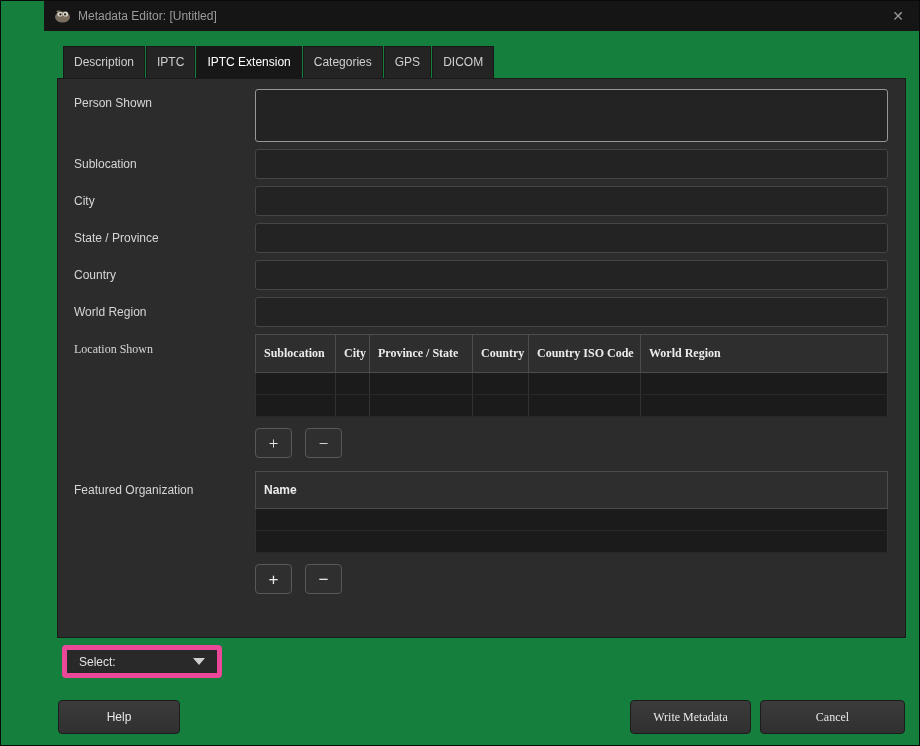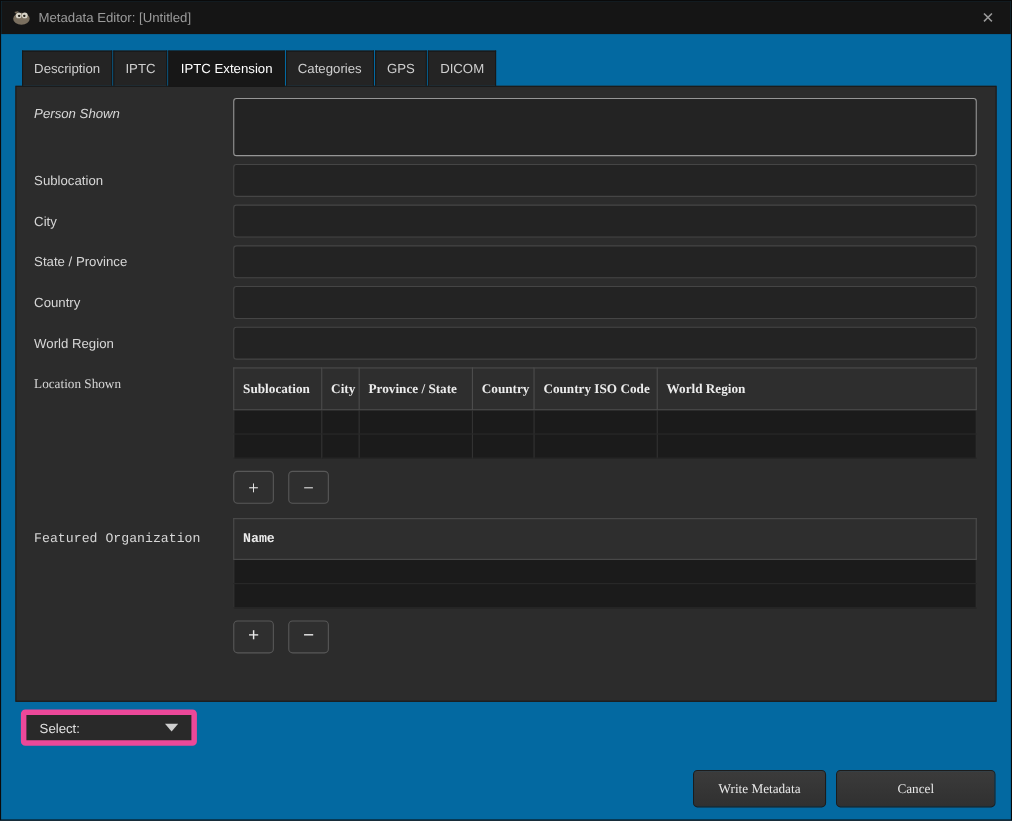--- a/index.html
+++ b/index.html
@@ -1,33 +1,33 @@
 <!DOCTYPE html>
 <html><head>
 <meta charset="utf-8">
 <style>
   * { margin:0; padding:0; box-sizing:border-box; }
   html,body { width:920px; height:746px; background:#2b2b2b; font-family:"Liberation Sans", sans-serif; }
-  .window { width:920px; height:746px; background:#0369a1; border:1px solid #0a0a0a; display:flex; flex-direction:column; overflow:hidden; }
+  .window { width:920px; height:746px; background:#15803d; border:1px solid #0a0a0a; display:flex; flex-direction:column; overflow:hidden;padding-left:43px; }
 
   
   .titlebar { flex:none; height:30px; background:#151515; display:flex; align-items:center; padding:0 10px; gap:7px; }
   .titlebar .wtitle { color:#9b9b9b; font-size:12px; }
   .close-btn { margin-left:auto; color:#9a9a9a; font-size:14px; padding:0 5px; cursor:pointer; }
 
   
   .tabbar { flex:none; margin:15px 13px 0 13px; padding-left:6px; display:flex; gap:1px; position:relative; z-index:2; }
   .tab { height:32px; line-height:31px; padding:0 10px; font-size:12px; color:#cfcfcf; background:#242424; border:1px solid #181818; border-bottom:none; cursor:pointer; }
   .tab.active { background:#171717; color:#ffffff; height:33px; margin-bottom:-1px;text-align:center; }
 
   
   .content { flex:none; height:560px; margin:0 13px; background:#2c2c2c; border:1px solid #1a1a1a; padding-top:10px; overflow:hidden; position:relative; z-index:1; }
   .row { display:flex; align-items:flex-start; padding-left:16px; padding-right:17px; margin-bottom:7px; }
   .row-label { flex:none; width:181px; color:#d6d6d6; font-size:12px; padding-top:8px; }
-  .row-label.top { padding-top:7px;font-style:italic; }
+  .row-label.top { padding-top:7px; }
   .row-label.header-align { padding-top:12px; }
   .control { flex:1; min-width:0; }
 
   .entry { width:100%; height:30px; background:#232323; border:1px solid #454545; border-radius:3px; color:#e4e4e4; padding:0 8px; font:12px "Liberation Sans", sans-serif; outline:none; }
   .entry-multi { width:100%; height:53px; background:#232323; border:1px solid #969696; border-radius:3px; color:#e4e4e4; padding:4px 8px; font:12px "Liberation Sans", sans-serif; resize:none; outline:none; display:block; }
 
   
   table.meta-table { width:100%; border-collapse:collapse; table-layout:fixed; }
   table.meta-table th { background:#2e2e2e; color:#ececec; font-size:12px; font-weight:bold; text-align:left; padding:11px 8px; border:1px solid #4c4c4c; white-space:nowrap; overflow:hidden; cursor:pointer; }
   table.meta-table td { height:22px; background:#1b1b1b; border-right:1px solid #323232; border-bottom:1px solid #282828; border-left:1px solid #323232; }
@@ -154,21 +154,21 @@
             </tr>
           </tbody>
         </table>
         <div class="table-actions">
           <div class="sq-btn">+</div>
           <div class="sq-btn">−</div>
         </div>
       </div>
     </div>
 
-    <div class="row" style="margin-top:3px; margin-bottom:0;font-family:Liberation Mono, monospace;">
+    <div class="row" style="margin-top:3px; margin-bottom:0;">
       <div class="row-label header-align">Featured Organization</div>
       <div class="control">
         <table class="meta-table">
           <thead>
             <tr>
               <th>Name</th>
             </tr>
           </thead>
           <tbody>
             <tr>
@@ -189,19 +189,20 @@
   </div>
 
   <div class="select-row">
     <div class="select-btn">
       <span>Select:</span>
       <span class="chevron"></span>
     </div>
   </div>
 
   <div class="bottom-bar">
+    <div class="btn btn-help">Help</div>
     <div class="right-btns">
       <div class="btn btn-write">Write Metadata</div>
       <div class="btn btn-cancel">Cancel</div>
     </div>
   </div>
 
 </div>
 
 </body></html>

